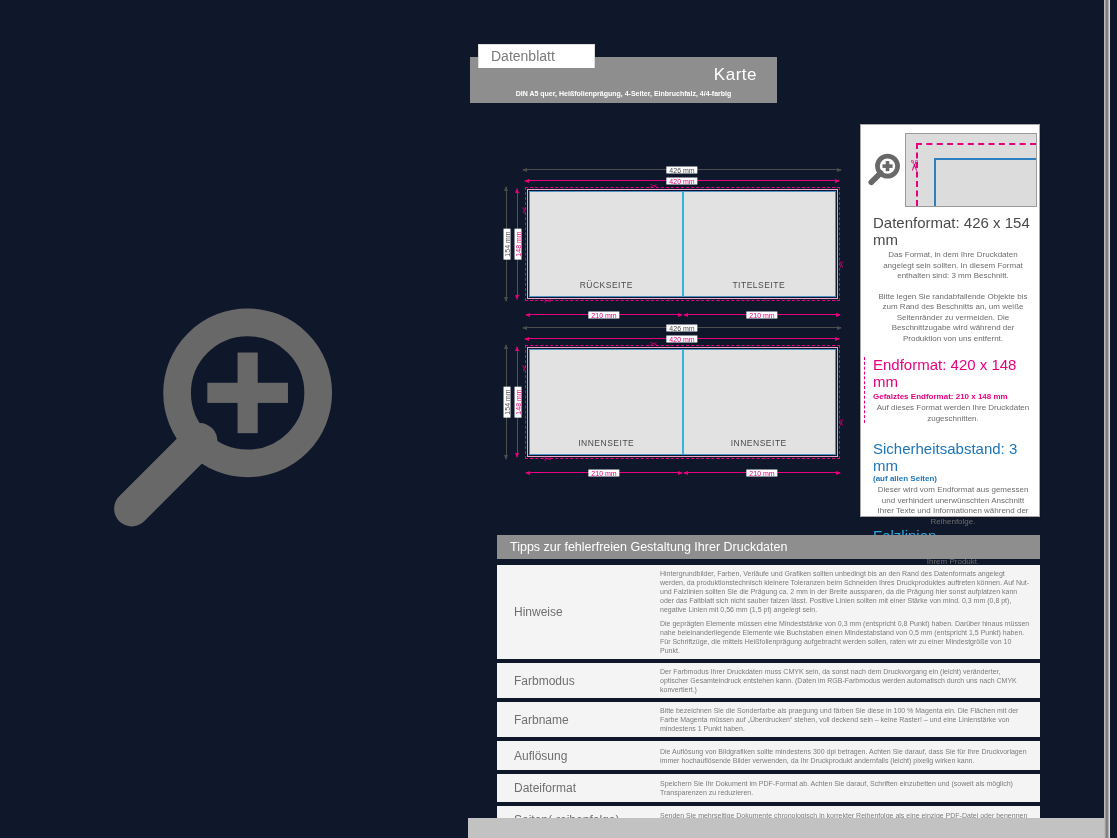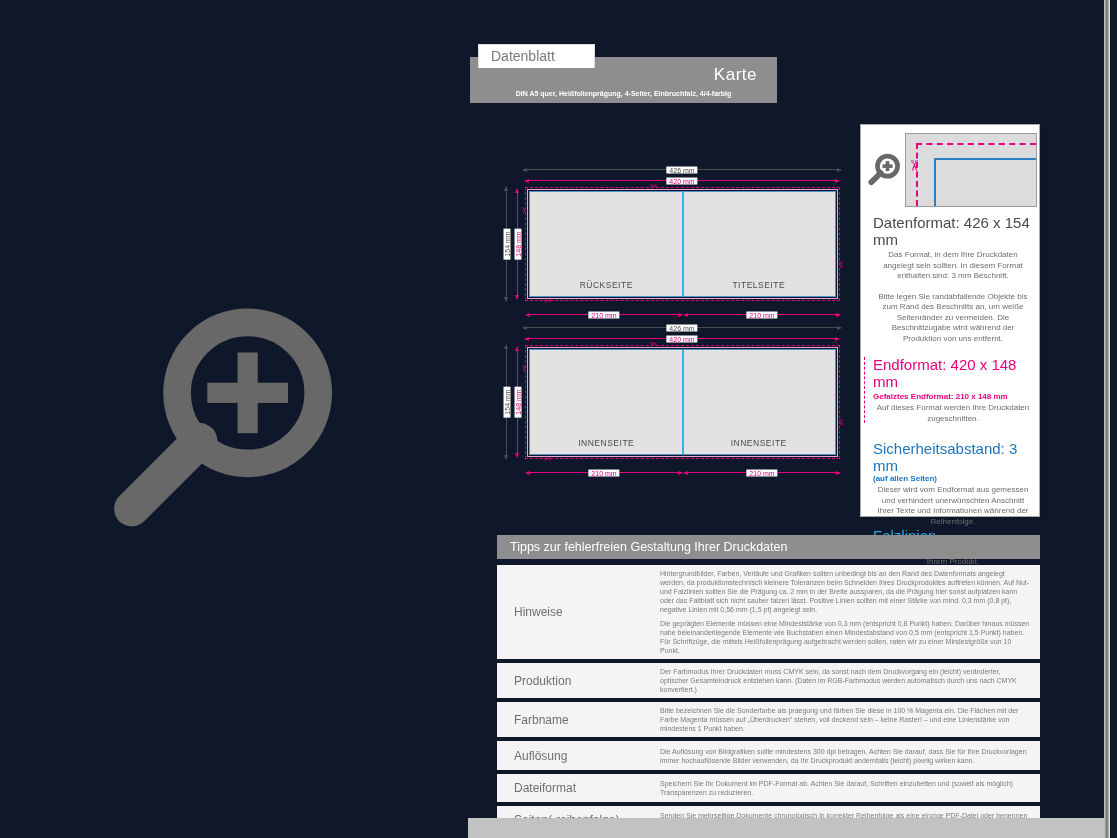--- a/index.html
+++ b/index.html
@@ -223,21 +223,21 @@
     <div class="tips-hdr">Tipps zur fehlerfreien Gestaltung Ihrer Druckdaten</div>
     <div class="trows">
       <div class="trow" style="min-height:80px;">
         <div class="tlabel">Hinweise</div>
         <div class="tbody">
           <p>Hintergrundbilder, Farben, Verläufe und Grafiken sollten unbedingt bis an den Rand des Datenformats angelegt werden, da produktionstechnisch kleinere Toleranzen beim Schneiden Ihres Druckproduktes auftreten können. Auf Nut- und Falzlinien sollten Sie die Prägung ca. 2 mm in der Breite aussparen, da die Prägung hier sonst aufplatzen kann oder das Faltblatt sich nicht sauber falzen lässt. Positive Linien sollten mit einer Stärke von mind. 0,3 mm (0,8 pt), negative Linien mit 0,56 mm (1,5 pt) angelegt sein.</p>
           <p>Die geprägten Elemente müssen eine Mindeststärke von 0,3 mm (entspricht 0,8 Punkt) haben. Darüber hinaus müssen nahe beieinanderliegende Elemente wie Buchstaben einen Mindestabstand von 0,5 mm (entspricht 1,5 Punkt) haben. Für Schriftzüge, die mittels Heißfolienprägung aufgebracht werden sollen, raten wir zu einer Mindestgröße von 10 Punkt.</p>
         </div>
       </div>
       <div class="trow" style="min-height:25px;">
-        <div class="tlabel">Produktion</div>
+        <div class="tlabel">Farbmodus</div>
         <div class="tbody">
           <p>Der Farbmodus Ihrer Druckdaten muss CMYK sein, da sonst nach dem Druckvorgang ein (leicht) veränderter, optischer Gesamteindruck entstehen kann. (Daten im RGB-Farbmodus werden automatisch durch uns nach CMYK konvertiert.)</p>
         </div>
       </div>
       <div class="trow" style="min-height:27px;">
         <div class="tlabel">Farbname</div>
         <div class="tbody">
           <p>Bitte bezeichnen Sie die Sonderfarbe als praegung und färben Sie diese in 100 % Magenta ein. Die Flächen mit der Farbe Magenta müssen auf „Überdrucken“ stehen, voll deckend sein – keine Raster! – und eine Linienstärke von mindestens 1 Punkt haben.</p>
         </div>
       </div>

